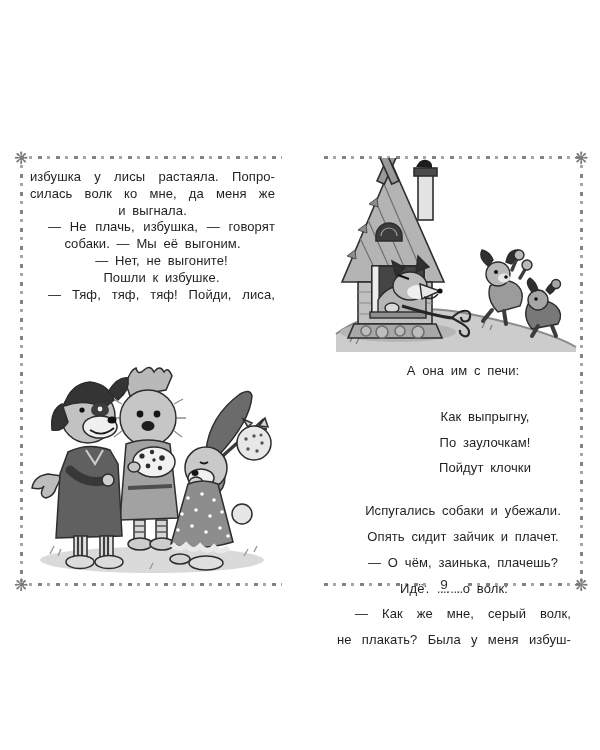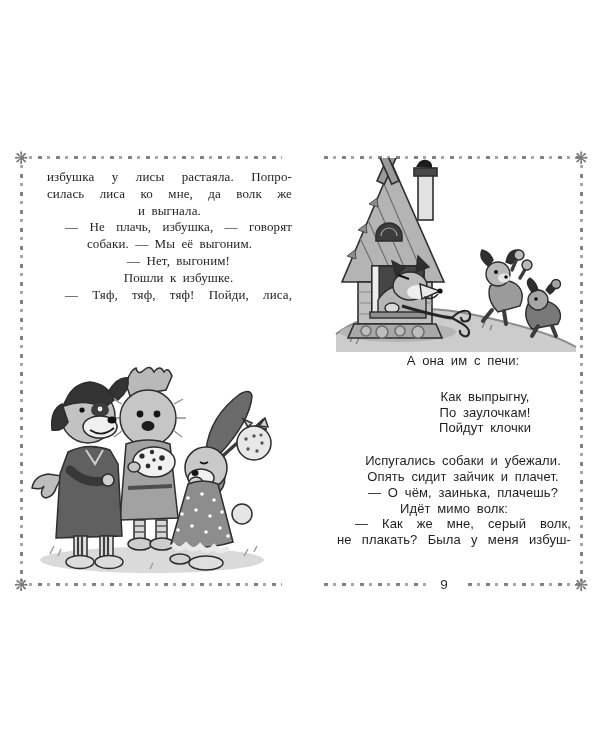--- a/index.html
+++ b/index.html
@@ -8,24 +8,24 @@
     font-family:"Liberation Sans","DejaVu Sans",sans-serif;color:#1f1f1f;
   }
   
   .hline{position:absolute;height:3px;
     background:repeating-linear-gradient(90deg,#828282 0 4px,transparent 4px 9px,#a8a8a8 9px 12px,transparent 12px 18px);}
   .vline{position:absolute;width:3px;
     background:repeating-linear-gradient(180deg,#828282 0 4px,transparent 4px 9px,#a8a8a8 9px 12px,transparent 12px 18px);}
   .corner{position:absolute;font-size:17px;line-height:1;color:#7c7c7c;transform:translate(-50%,-50%);}
   
   .textcol{position:absolute;font-size:13px;font-weight:500;letter-spacing:.1px;word-spacing:3px;}
-  .lt{left:47px;top:169px;width:245px;font-family:Liberation Serif, serif;}
+  .lt{left:30px;top:169px;width:245px;}
   .lt .ln{line-height:16.8px;}
   .rt{left:337px;top:353px;width:234px;}
-  .rt .ln{line-height:15.8px;}
+  .rt .ln{line-height:15.8px;margin-top:10px;}
   .ln{text-align:center;}
   .ind{padding-left:18px;}
   .just{text-align:justify;text-align-last:justify;}
   .gap1{height:20px;}
   .gap2{height:17px;}
   .verse{margin-left:62px;}
   .pgnum{position:absolute;left:444px;top:584px;transform:translate(-50%,-50%);
     background:#ffffff;padding:0 14px;font-size:13.5px;font-weight:500;color:#2e2e2e;}
   .illo{position:absolute;}
 </style>
@@ -41,25 +41,25 @@
   <span class="corner" style="left:21px;top:585px">❋</span>
 
   <div class="hline" style="left:324px;top:156px;width:258px"></div>
   <div class="hline" style="left:324px;top:583px;width:258px"></div>
   <div class="vline" style="left:580px;top:156px;height:430px"></div>
   <span class="corner" style="left:581px;top:158px">❋</span>
   <span class="corner" style="left:581px;top:585px">❋</span>
 
   <div class="textcol lt">
     <div class="ln just">избушка у лисы растаяла. Попро-</div>
-    <div class="ln just">силась лиса ко мне, да волк же</div>
+    <div class="ln just">силась волк ко мне, да меня же</div>
     <div class="ln">и выгнала.</div>
     <div class="ln ind just">— Не плачь, избушка, — говорят</div>
     <div class="ln">собаки. — Мы её выгоним.</div>
-    <div class="ln ind">— Нет, выгоним!</div>
+    <div class="ln ind">— Нет, не выгоните!</div>
     <div class="ln ind">Пошли к избушке.</div>
     <div class="ln ind just">— Тяф, тяф, тяф! Пойди, лиса,</div>
   </div>
 
   <svg class="illo" style="left:30px;top:366px" width="244" height="212" viewBox="0 0 244 212">
     <ellipse cx="122" cy="194" rx="112" ry="13" fill="#dadada"></ellipse>
     <path d="M20,188 l4,-8 M28,190 l3,-7 M214,190 l4,-7 M224,186 l3,-6 M120,203 l3,-6" stroke="#9a9a9a" stroke-width="1.4" fill="none"></path>
 
     <g stroke="#2d2d2d" stroke-width="1.5">
       <path d="M96,18 q4,-14 10,-16 q2,8 8,2 q6,-6 10,2 q6,-8 10,0 q4,-6 8,4 l-6,14 l-36,6 z" fill="#b9b9b9"></path>

